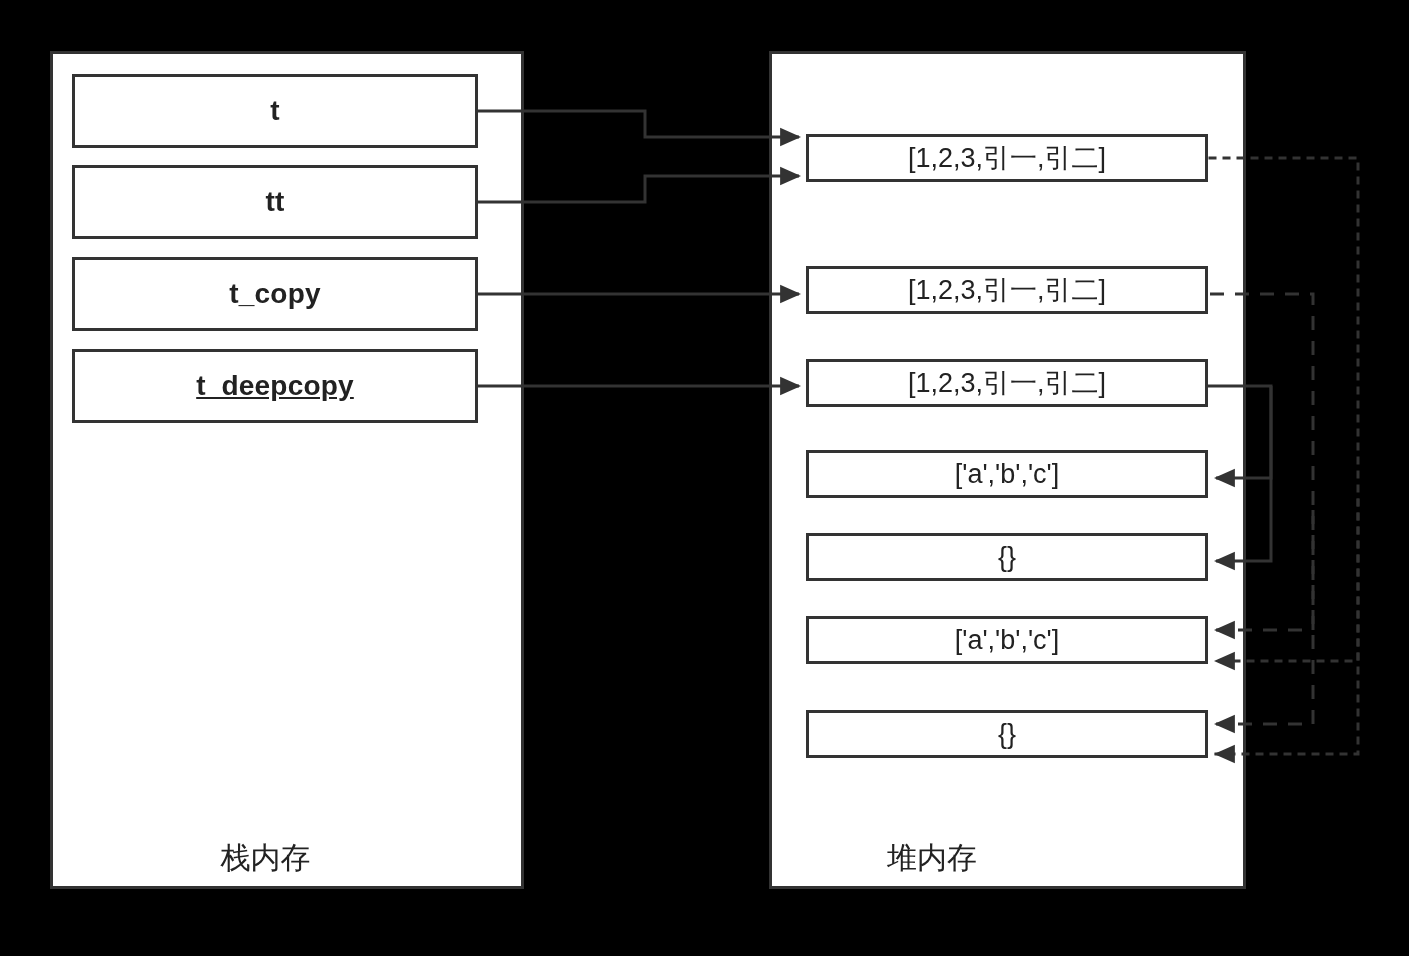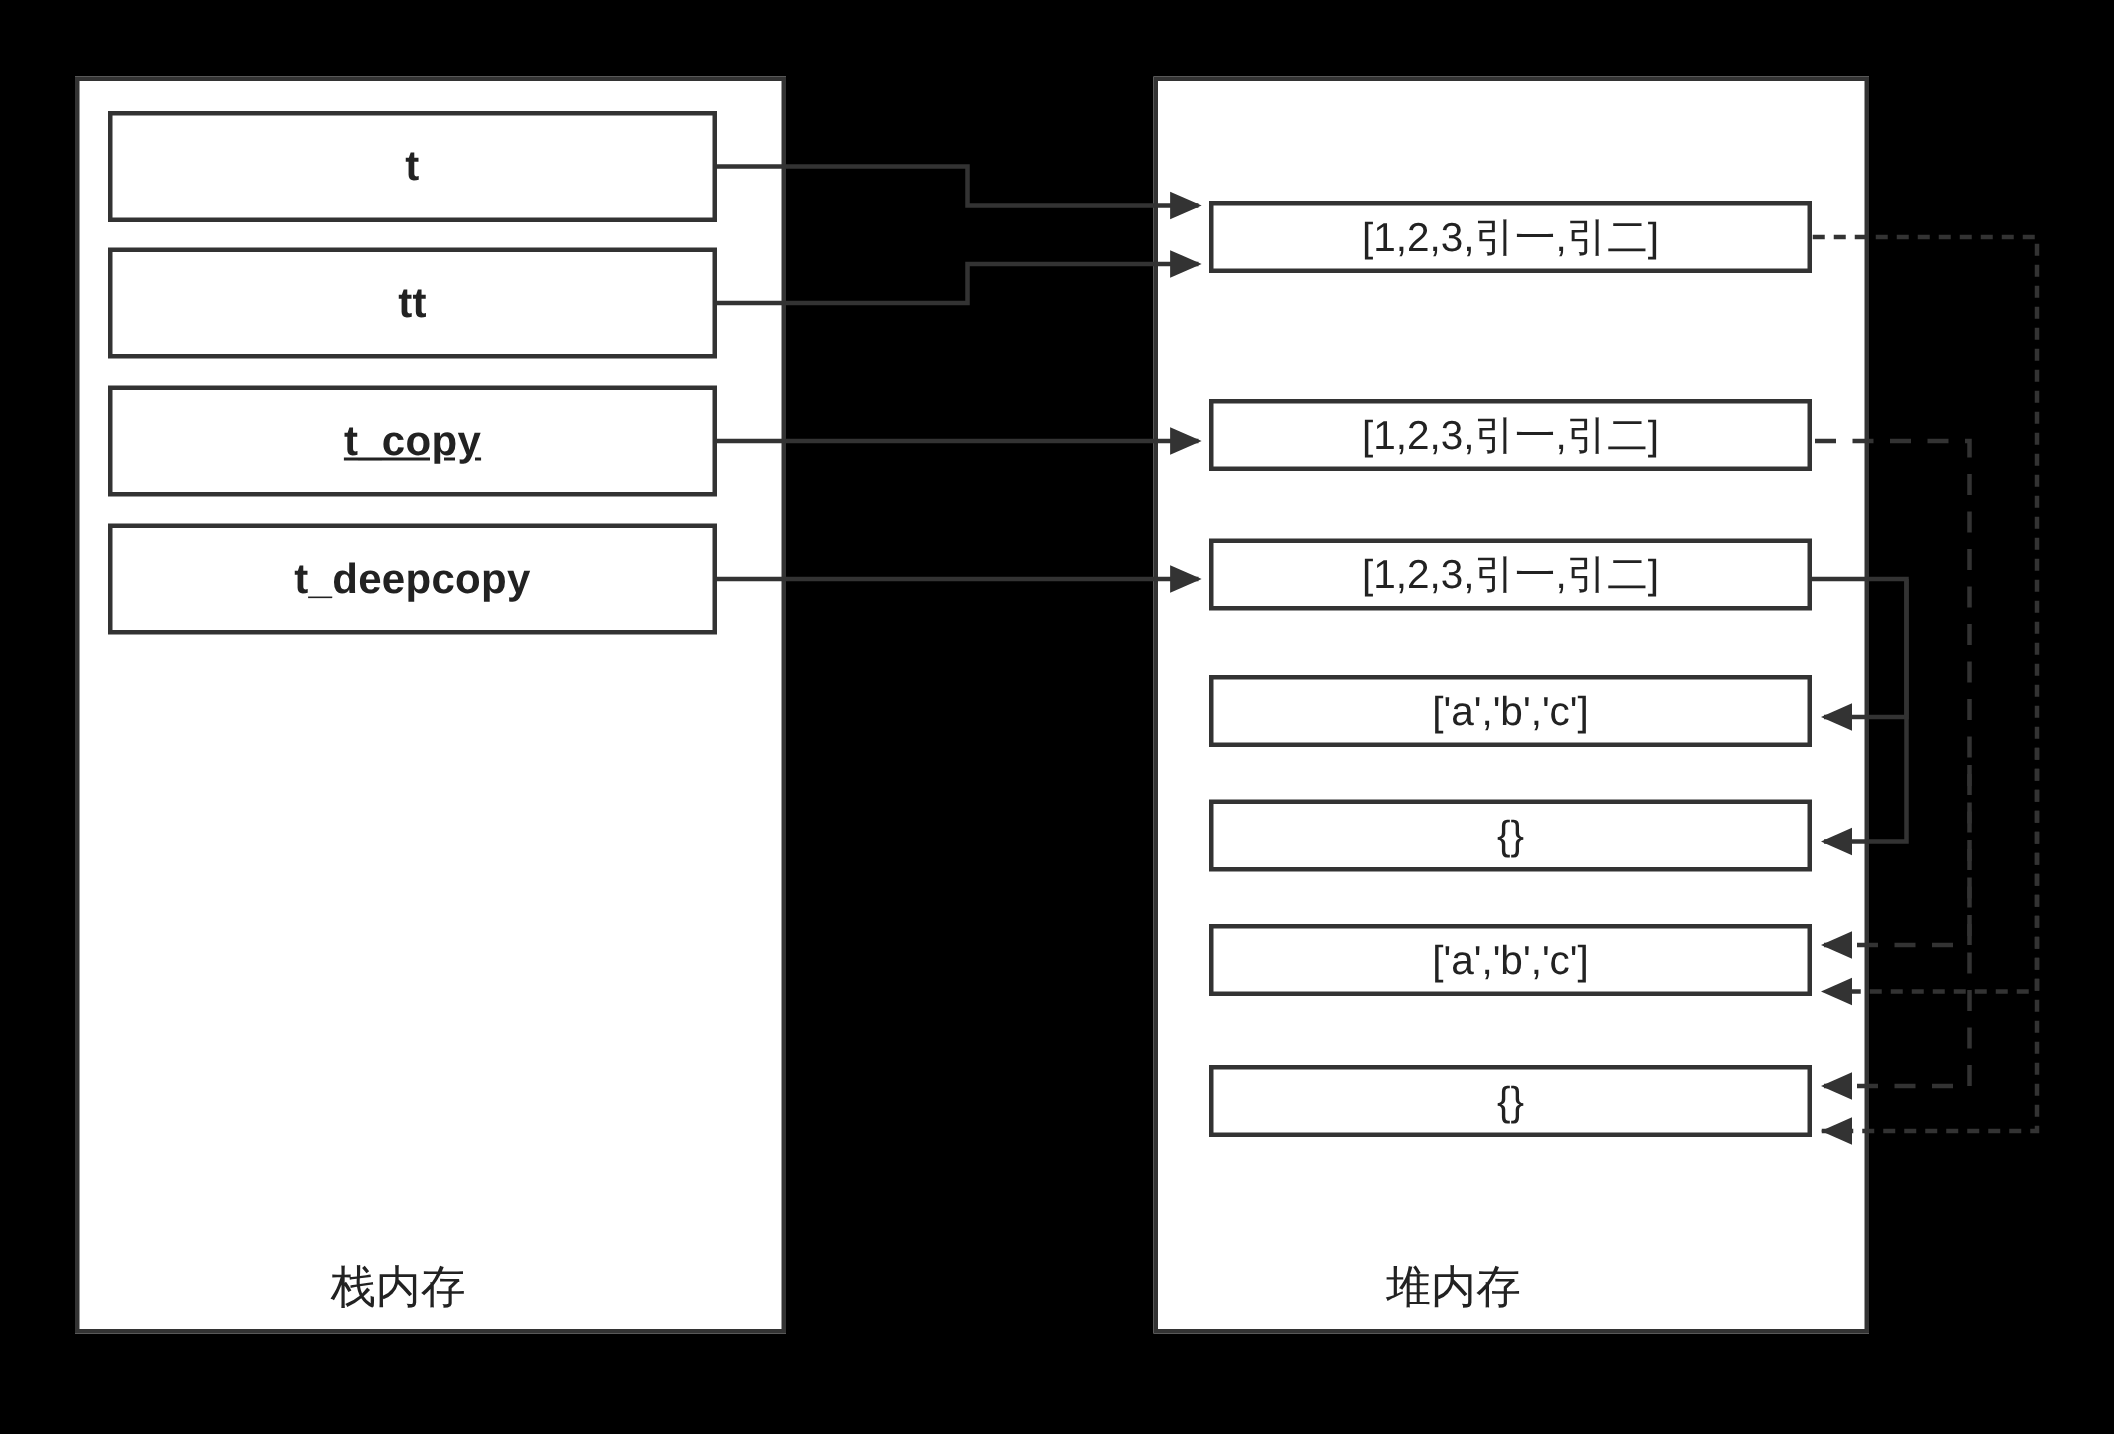--- a/index.html
+++ b/index.html
@@ -55,21 +55,21 @@
   }
   .panel-label {
     position: absolute;
     width: 431px;
     text-align: center;
     font-size: 30px;
     color: #222222;
     font-weight: 400;
   }
   #stack-label { left: 50px; top: 838px; }
-  #heap-label  { left: 769px; top: 838px; width: 400px; }
+  #heap-label  { left: 732px; top: 838px; width: 400px; }
 
   svg#wires {
     position: absolute;
     left: 0; top: 0;
     width: 1409px; height: 956px;
     pointer-events: none;
   }
 </style>
 </head>
 <body>
@@ -77,24 +77,24 @@
 <div id="stage">
 
   <div class="panel" id="stack-panel"></div>
 
   <div class="cell stack-cell" style="top:74px;">
       <span>t</span>
     </div>
   <div class="cell stack-cell" style="top:165px;justify-content:center;">
       <span>tt</span>
     </div>
-  <div class="cell stack-cell" style="top:257px;text-decoration:underline;">
+  <div class="cell stack-cell" style="top:257px;">
       <span>t_copy</span>
     </div>
-  <div class="cell stack-cell" style="top:349px;">
+  <div class="cell stack-cell" style="top:349px;text-decoration:underline;">
       <span>t_deepcopy</span>
     </div>
 
   <div class="panel-label" id="stack-label">栈内存</div>
 
   <div class="panel" id="heap-panel"></div>
 
   <div class="cell heap-cell" style="top:134px;">
       <span>[1,2,3,引一,引二]</span>
     </div>

